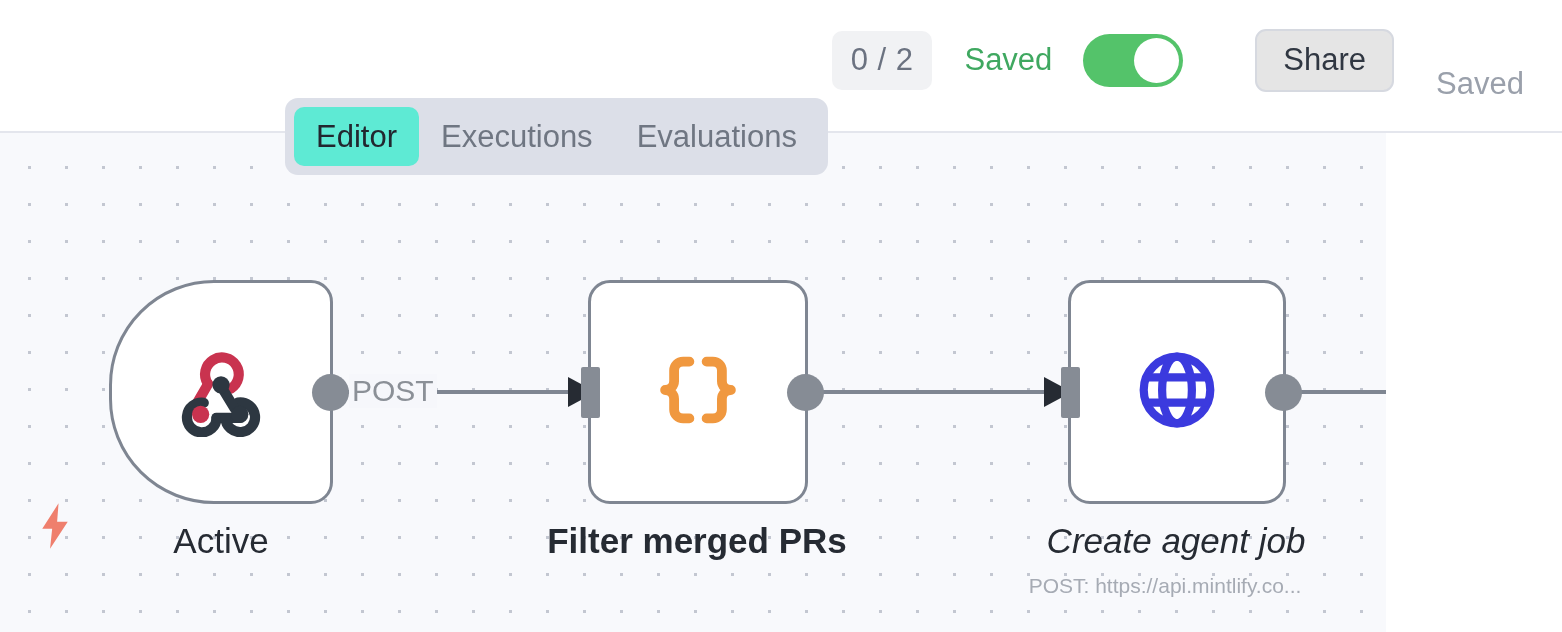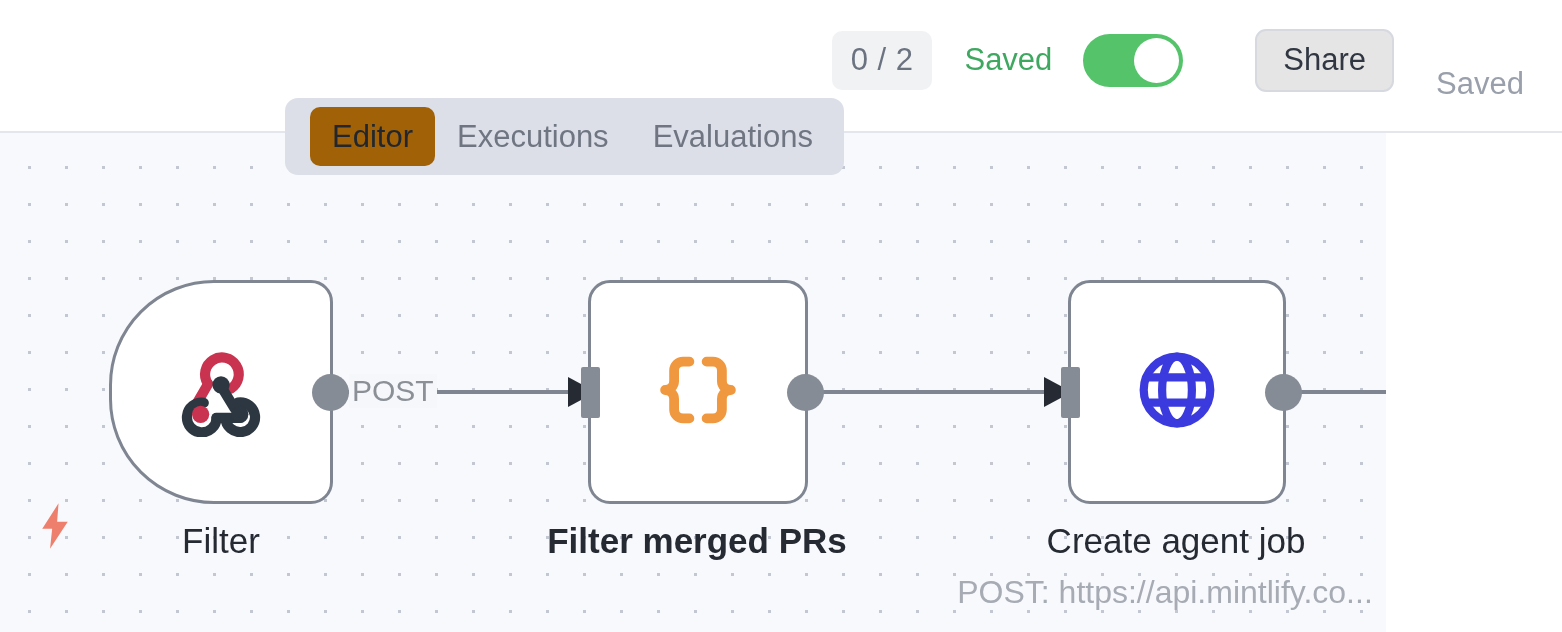--- a/index.html
+++ b/index.html
@@ -122,23 +122,22 @@
     color: #6f7682;
     padding: 0 22px;
     height: 59px;
     display: flex;
     align-items: center;
     border-radius: 10px;
     cursor: pointer;
     white-space: nowrap;
   }
   .tab.active {
-    background: #a16207;
+    background: #5eead4;
     color: #22272f;
-    margin-left: 16px;
   }
 
   
   .canvas {
     position: absolute;
     left: 0;
     top: 133px;
     width: 1386px;
     height: 499px;
     background-color: #f8f9fc;
@@ -217,21 +216,21 @@
     position: absolute;
     text-align: center;
     font-size: 35px;
     color: #262b33;
     white-space: nowrap;
     transform: translateX(-50%);
   }
   .node-sublabel {
     position: absolute;
     text-align: center;
-    font-size: 32px;
+    font-size: 21px;
     color: #a6abb4;
     white-space: nowrap;
     transform: translateX(-50%);
   }
 
   .add-btn {
     position: absolute;
     width: 52px;
     height: 52px;
     border: 3px solid #7f8692;
@@ -304,21 +303,21 @@
             <path d="M32.6 30.4 A7.6 7.6 0 1 1 26.2 38.3" stroke="#2d3741"></path>
             <path d="M24.0 22.0 L31.0 33.5" stroke="#2d3741"></path>
           </g>
           <circle cx="24.0" cy="21.4" r="4.4" fill="#2d3741"></circle>
           <circle cx="13.6" cy="36.4" r="4.4" fill="#c9334f"></circle>
           <circle cx="33.6" cy="36.4" r="4.4" fill="#2d3741"></circle>
         </svg>
       </span>
       <div class="handle-out"></div>
     </div>
-    <div class="node-label" style="left:221px; top:388px;">Filter</div>
+    <div class="node-label" style="left:221px; top:388px;">Active</div>
 
     <div class="node step" style="left:588px; top:147px; width:220px; height:224px;">
       <span>
         <svg width="94" height="94" viewBox="0 0 48 48">
           <g fill="none" stroke="#f0983f" stroke-width="5" stroke-linecap="round" stroke-linejoin="round">
             <path d="M19.6 9.5 h-3.2 a4.6 4.6 0 0 0 -4.6 4.6 v5.3 a4.6 4.6 0 0 1 -4.6 4.6 a4.6 4.6 0 0 1 4.6 4.6 v5.3 a4.6 4.6 0 0 0 4.6 4.6 h3.2"></path>
             <path d="M28.4 9.5 h3.2 a4.6 4.6 0 0 1 4.6 4.6 v5.3 a4.6 4.6 0 0 0 4.6 4.6 a4.6 4.6 0 0 0 -4.6 4.6 v5.3 a4.6 4.6 0 0 1 -4.6 4.6 h-3.2"></path>
           </g>
         </svg>
       </span>
@@ -334,21 +333,21 @@
             <circle cx="24" cy="24" r="17"></circle>
             <ellipse cx="24" cy="24" rx="7.6" ry="17"></ellipse>
             <line x1="7.6" y1="17.6" x2="40.4" y2="17.6"></line>
             <line x1="7.6" y1="30.4" x2="40.4" y2="30.4"></line>
           </g>
         </svg>
       </span>
       <div class="handle-in"></div>
       <div class="handle-out"></div>
     </div>
-    <div class="node-label" style="left:1176px; top:388px;">Create agent job</div>
+    <div class="node-label" style="left:1176px; top:388px;font-style:italic;">Create agent job</div>
     <div class="node-sublabel" style="left:1165px; top:441px;">POST: https://api.mintlify.co...</div>
 
     <div class="add-btn" style="left:1412px; top:233px;">
       <span>
         <svg width="30" height="30" viewBox="0 0 24 24">
           <g stroke="#3c424b" stroke-width="2" stroke-linecap="round">
             <line x1="12" y1="4.5" x2="12" y2="19.5"></line>
             <line x1="4.5" y1="12" x2="19.5" y2="12"></line>
           </g>
         </svg>

